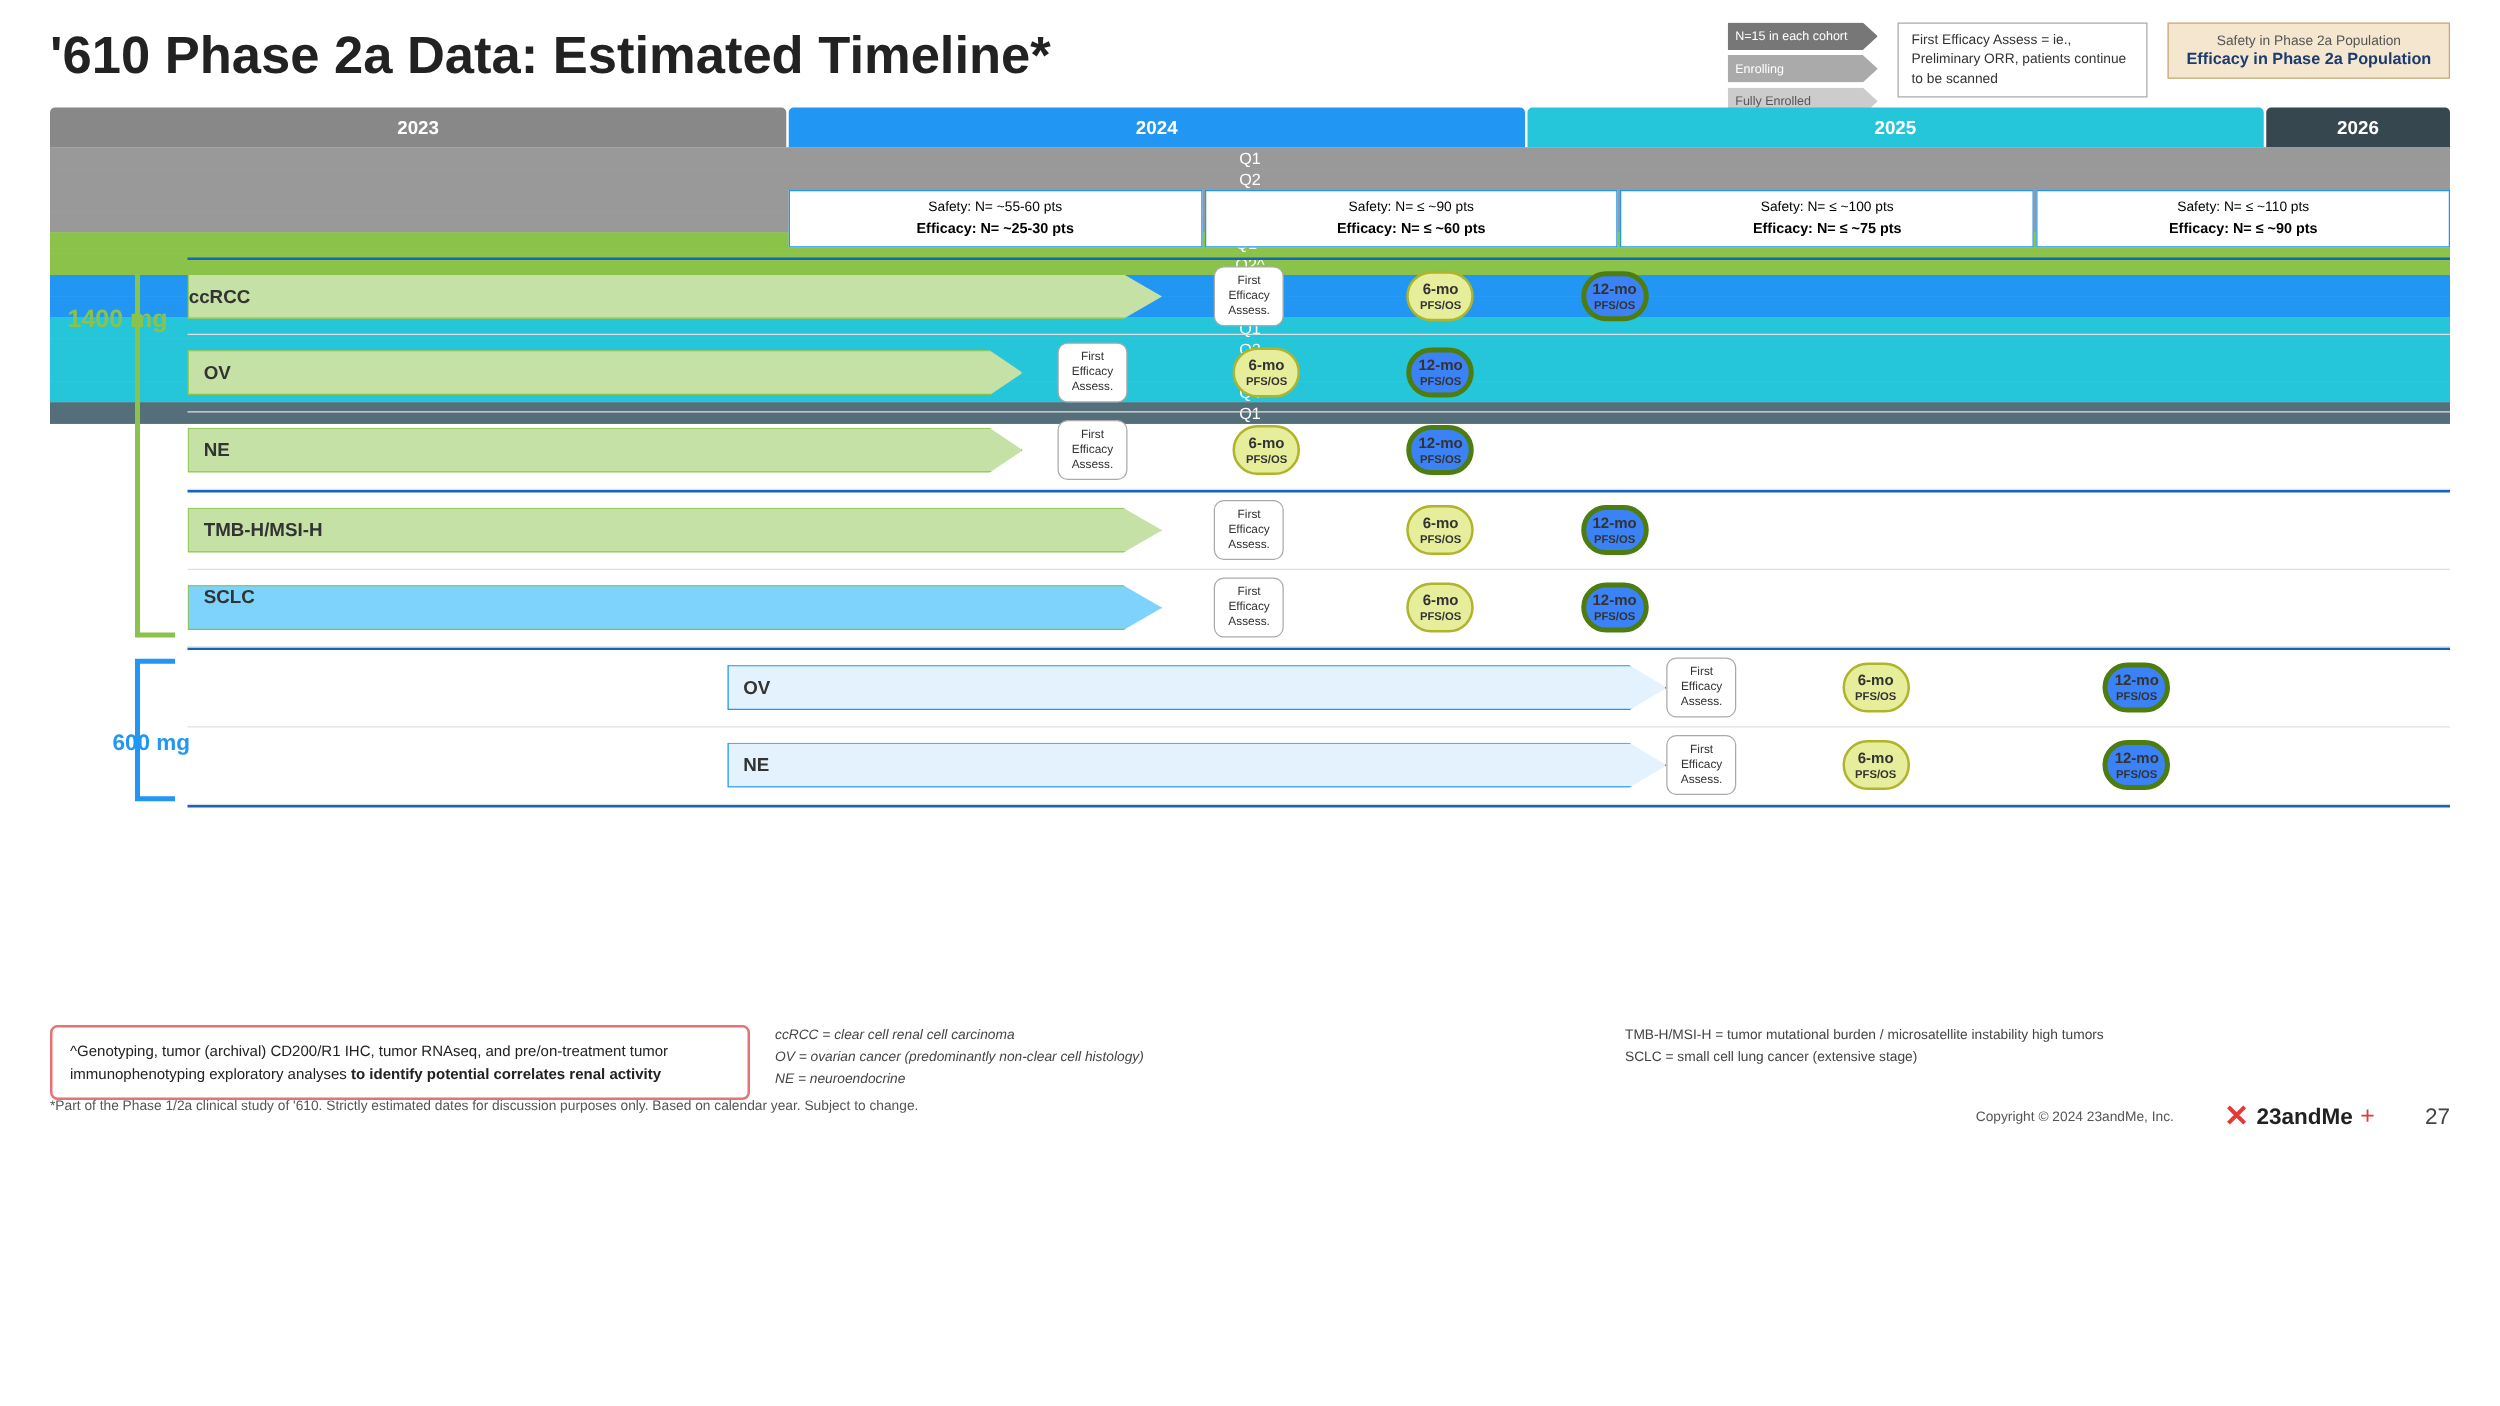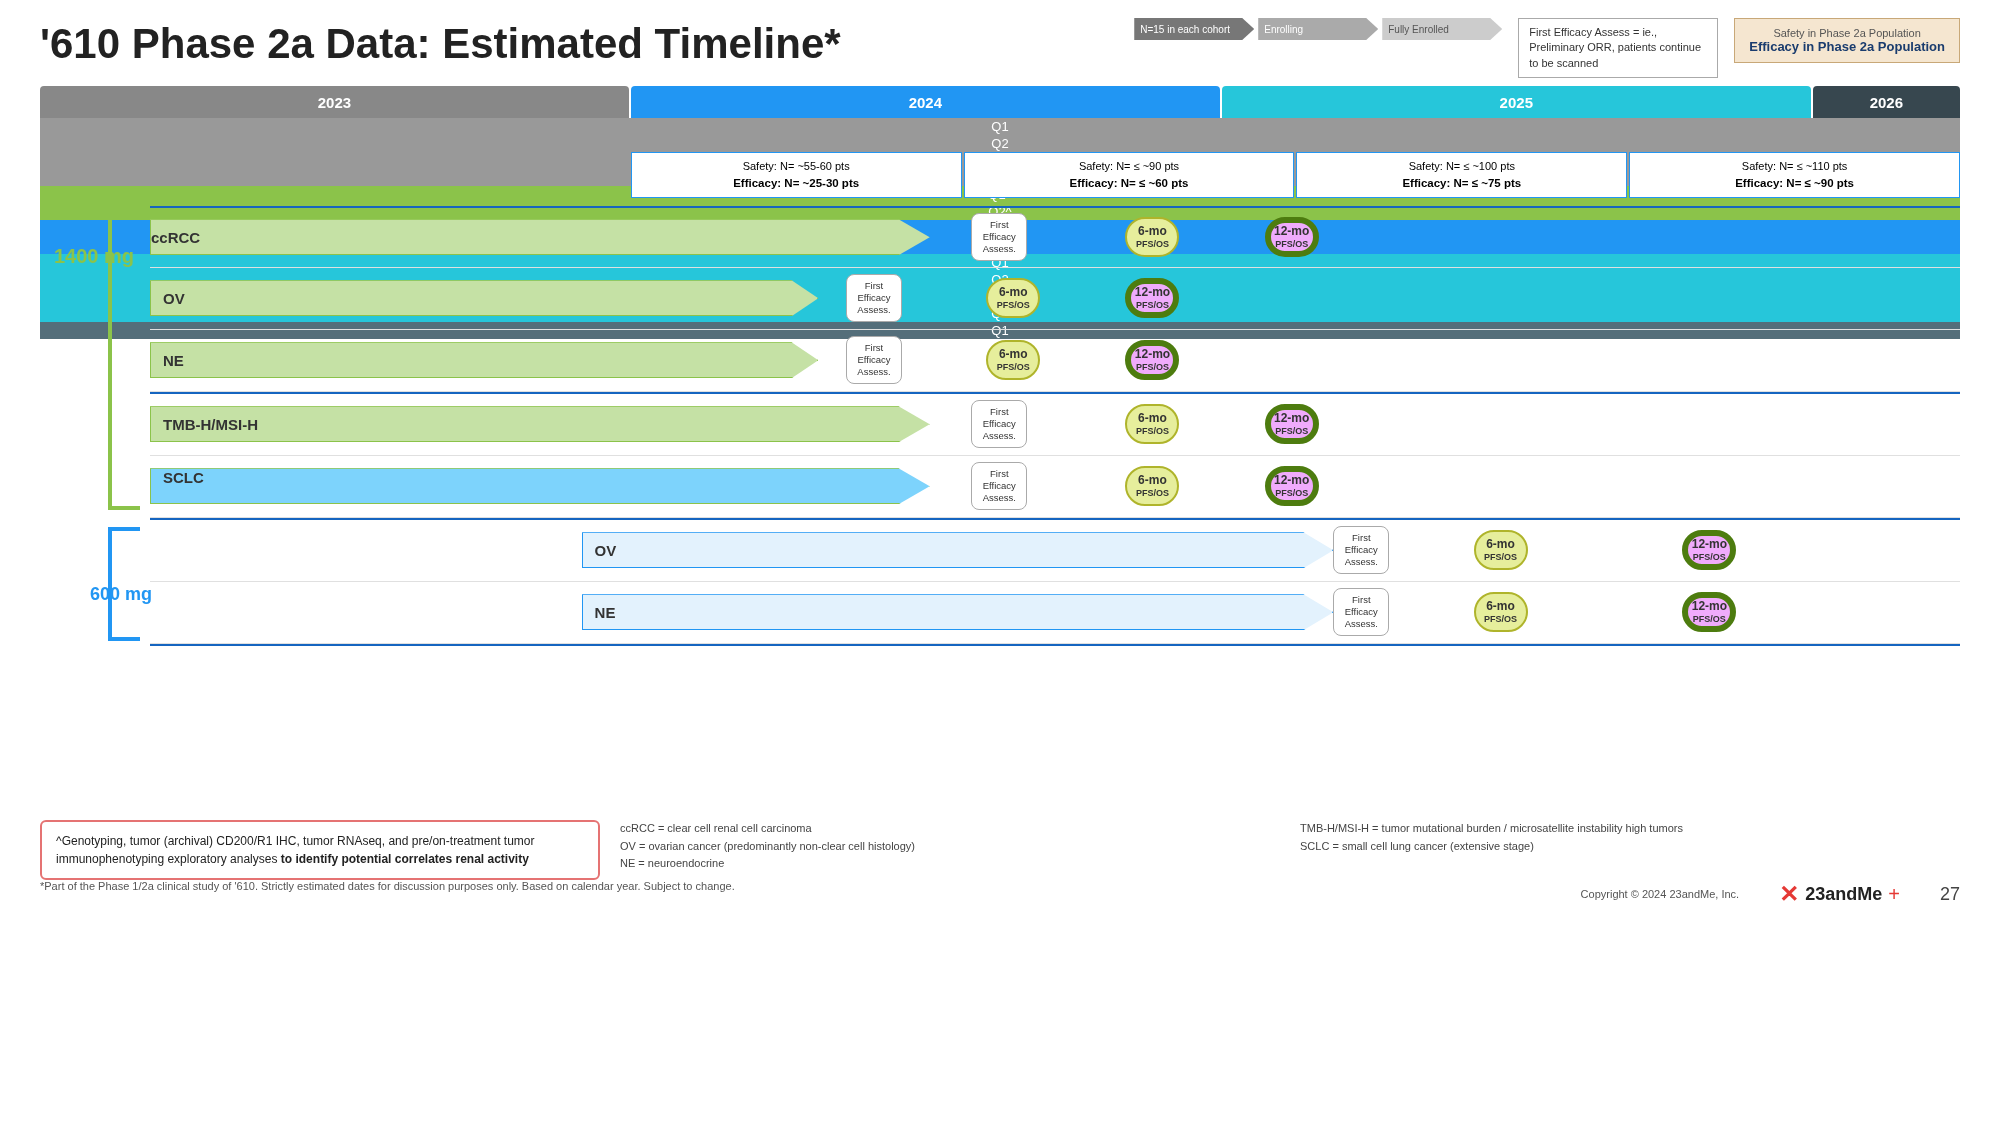--- a/index.html
+++ b/index.html
@@ -30,21 +30,21 @@
     .legend-area {
       position: absolute;
       top: 18px;
       right: 40px;
       display: flex;
       gap: 16px;
       align-items: flex-start;
     }
     .legend-left {
       display: flex;
-      flex-direction: row;
+      flex-direction: column;
       gap: 4px;
     }
     .legend-item {
       display: flex;
       align-items: center;
       gap: 6px;
       font-size: 12px;
     }
     .legend-text-box {
       border: 1px solid #aaa;
@@ -164,22 +164,22 @@
       justify-content: center;
       line-height: 1.3;
       width: 54px;
       height: 40px;
     }
     .pfs-6mo {
       background: #E6EE9C;
       border: 2px solid #AFB42B;
     }
     .pfs-12mo {
-      background: #f0abfc;
-      border: 6px solid #4d7c0f;
+      background: #3b82f6;
+      border: 4px solid #4d7c0f;
     }
     .pfs-top { font-size: 12px; font-weight: bold; }
     .pfs-bot { font-size: 9px; }
 
     
     .footnote-area {
       position: absolute;
       bottom: 40px;
       left: 40px;
       right: 40px;
@@ -194,20 +194,21 @@
       font-size: 12px;
       max-width: 560px;
       line-height: 1.5;
       color: #222;
     }
     .footnote-abbr {
       font-size: 11px;
       color: #444;
       line-height: 1.6;
       flex: 1;
+      font-style: italic;
     }
     .footnote-abbr-right {
       font-size: 11px;
       color: #444;
       line-height: 1.6;
       flex: 1;
     }
 
     
     .bottom-bar {

